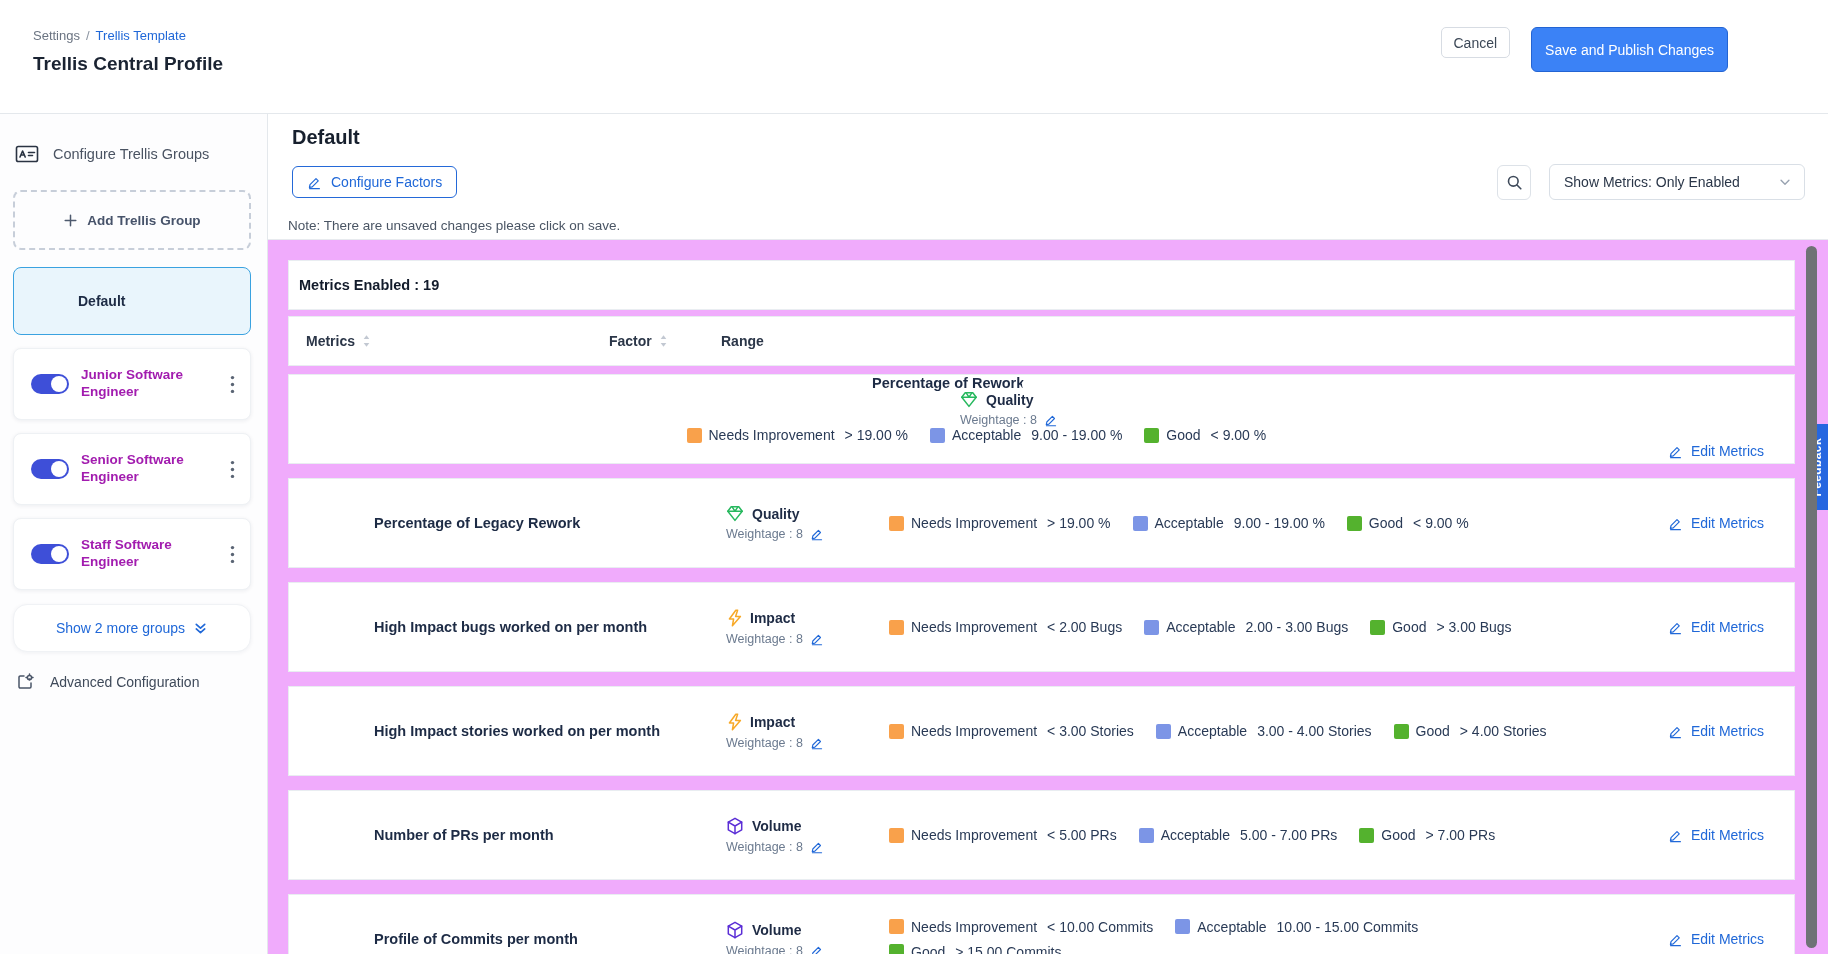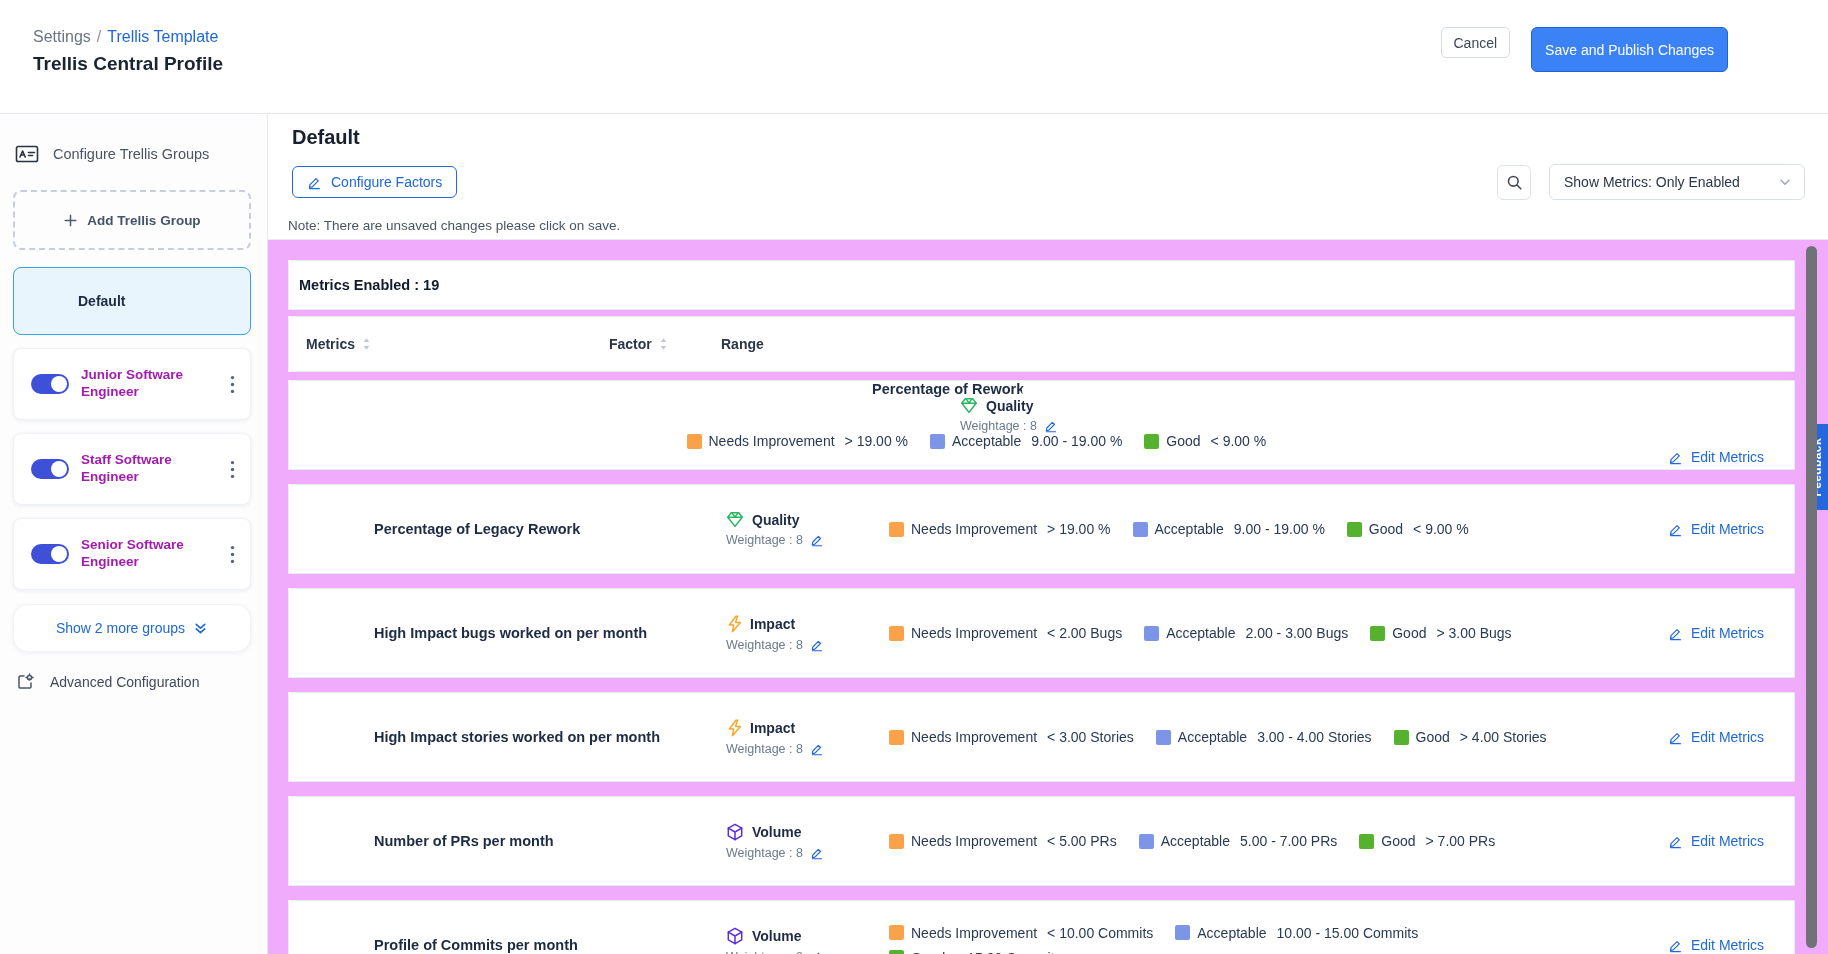--- a/index.html
+++ b/index.html
@@ -2,21 +2,21 @@
 <html><head>
 <meta charset="utf-8">
 <style>
   * { margin:0; padding:0; box-sizing:border-box; }
   html,body { width:1828px; height:954px; }
   body { font-family:"Liberation Sans","DejaVu Sans",sans-serif; background:#fff; color:#1d2b45; overflow:hidden; }
   .app { position:relative; width:1828px; height:954px; background:#fff; overflow:hidden; }
 
   
   .page-header { position:relative; height:114px; background:#fff; border-bottom:1px solid #e4e8ec; }
-  .breadcrumb { position:absolute; left:33px; top:28px; font-size:16px; color:#6b7482; }
+  .breadcrumb { position:absolute; left:33px; top:28px; font-size:13px; color:#6b7482; }
   .breadcrumb .bc-link { color:#2068d8; cursor:pointer; }
   .breadcrumb .bc-sep { margin:0 6px; color:#8a93a0; }
   .page-title { position:absolute; left:33px; top:53px; font-size:19px; font-weight:700; color:#1a2332; }
   .hdr-actions { position:absolute; top:27px; right:100px; display:flex; gap:21px; }
   .btn-cancel { height:31px; padding:0 12px; background:#fff; border:1px solid #d7dce3; border-radius:5px; font-size:14px; color:#3c4857; font-family:inherit; cursor:pointer; }
   .btn-save { height:45px; padding:0 13px; background:#3b82f6; border:1px solid #2364d3; border-radius:6px; font-size:14px; color:#fff; font-family:inherit; cursor:pointer; }
 
   
   .body-wrap { display:flex; height:840px; }
   .sidebar { width:268px; min-width:268px; background:#fdfdfe; border-right:1px solid #e4e8ec; padding:0 13px; }
@@ -40,21 +40,21 @@
   .btn-configure { position:absolute; left:24px; top:52px; height:32px; padding:0 14px; display:flex; align-items:center; gap:9px; background:#fff; border:1px solid #2469d8; border-radius:6px; font-size:14px; color:#2068d8; font-family:inherit; cursor:pointer; }
   .note-text { position:absolute; left:20px; top:104px; font-size:13.5px; color:#4a5564; }
   .search-btn { position:absolute; left:1229px; top:51px; width:34px; height:35px; background:#fff; border:1px solid #dde2e8; border-radius:6px; display:flex; align-items:center; justify-content:center; cursor:pointer; }
   .filter-dd { position:absolute; left:1281px; top:50px; width:256px; height:36px; background:#fff; border:1px solid #d9dfe6; border-radius:6px; display:flex; align-items:center; padding:0 12px 0 14px; font-size:14px; color:#2a3648; cursor:pointer; }
   .filter-dd .dd-chevron { margin-left:auto; display:flex; }
 
   
   .table-region { flex:1; background:#f0abfc; padding-left:20px; overflow:hidden; }
   .band { width:1507px; background:#fff; border:1px solid #e9edf1; }
   .metrics-count { margin-top:20px; height:50px; display:flex; align-items:center; padding-left:10px; font-size:14.5px; font-weight:700; color:#121b2b; }
-  .head-row { margin-top:6px; height:56px; position:relative; font-size:14px; font-weight:700; color:#2b3648; }
+  .head-row { margin-top:6px; height:50px; position:relative; font-size:14px; font-weight:700; color:#2b3648; }
   .hcell { position:absolute; top:0; height:100%; display:flex; align-items:center; gap:7px; cursor:pointer; }
   .hc-metrics { left:17px; } .hc-factor { left:320px; } .hc-range { left:432px; cursor:default; }
   .row { height:90px; display:flex; align-items:center; }
   .row + .row { margin-top:14px; }
   .rows-list .row:first-child { margin-top:8px;flex-direction:column; }
   .c-toggle { margin-left:34px; width:38px; min-width:38px; }
   .c-metric { margin-left:13px; width:352px; min-width:352px; font-size:14.5px; font-weight:700; color:#1d2b45; padding-right:20px; }
   .c-factor { width:163px; min-width:163px; }
   .f-top { display:flex; align-items:center; gap:8px; font-size:14px; font-weight:700; color:#1e2b45; }
   .f-weight { margin-top:5px; display:flex; align-items:center; gap:7px; font-size:12.5px; color:#6b7a8f; }
@@ -122,32 +122,32 @@
     <span class="kebab">
       <svg width="5" height="19" viewBox="0 0 5 19" fill="#5a6474">
                 <circle cx="2.5" cy="2.6" r="1.7"></circle>
                 <circle cx="2.5" cy="9.5" r="1.7"></circle>
                 <circle cx="2.5" cy="16.4" r="1.7"></circle>
               </svg>
     </span>
   </div>
           <div class="group-card">
     <span class="tgl"></span>
-    <span class="group-name">Staff Software Engineer</span>
+    <span class="group-name">Senior Software Engineer</span>
     <span class="kebab">
       <svg width="5" height="19" viewBox="0 0 5 19" fill="#5a6474">
                 <circle cx="2.5" cy="2.6" r="1.7"></circle>
                 <circle cx="2.5" cy="9.5" r="1.7"></circle>
                 <circle cx="2.5" cy="16.4" r="1.7"></circle>
               </svg>
     </span>
   </div>
           <div class="group-card">
     <span class="tgl"></span>
-    <span class="group-name">Senior Software Engineer</span>
+    <span class="group-name">Staff Software Engineer</span>
     <span class="kebab">
       <svg width="5" height="19" viewBox="0 0 5 19" fill="#5a6474">
                 <circle cx="2.5" cy="2.6" r="1.7"></circle>
                 <circle cx="2.5" cy="9.5" r="1.7"></circle>
                 <circle cx="2.5" cy="16.4" r="1.7"></circle>
               </svg>
     </span>
   </div>
         </div>
 

